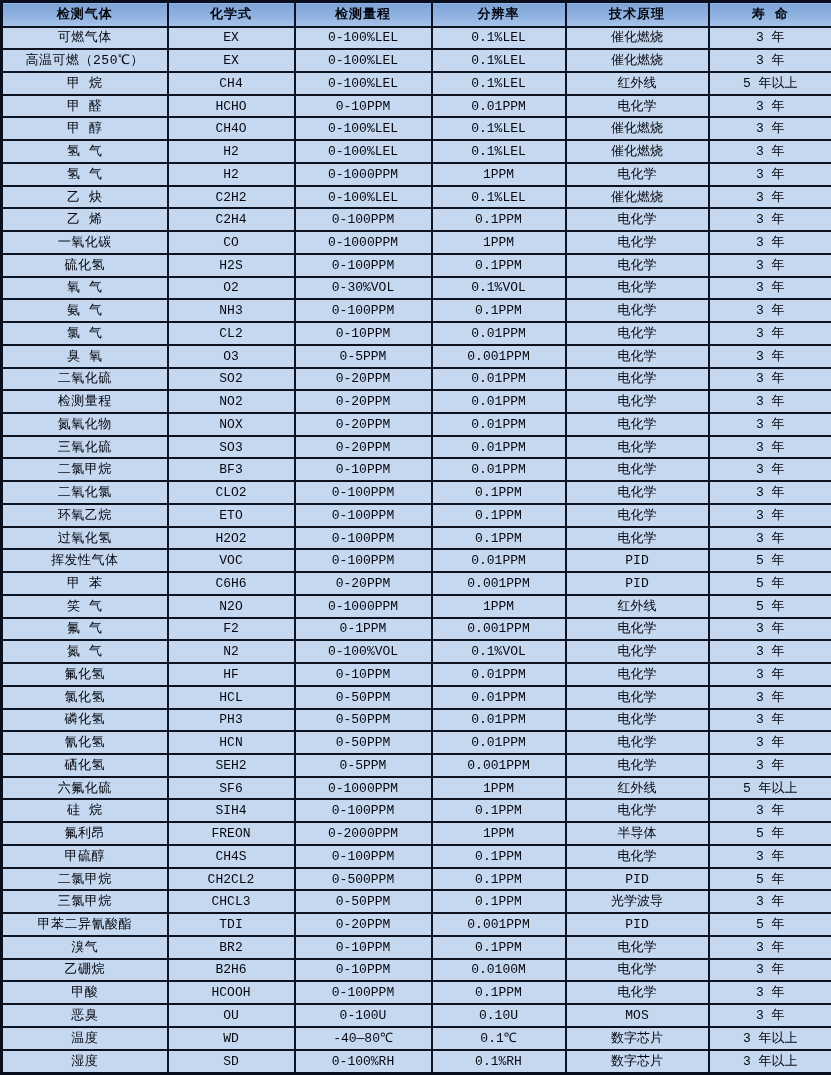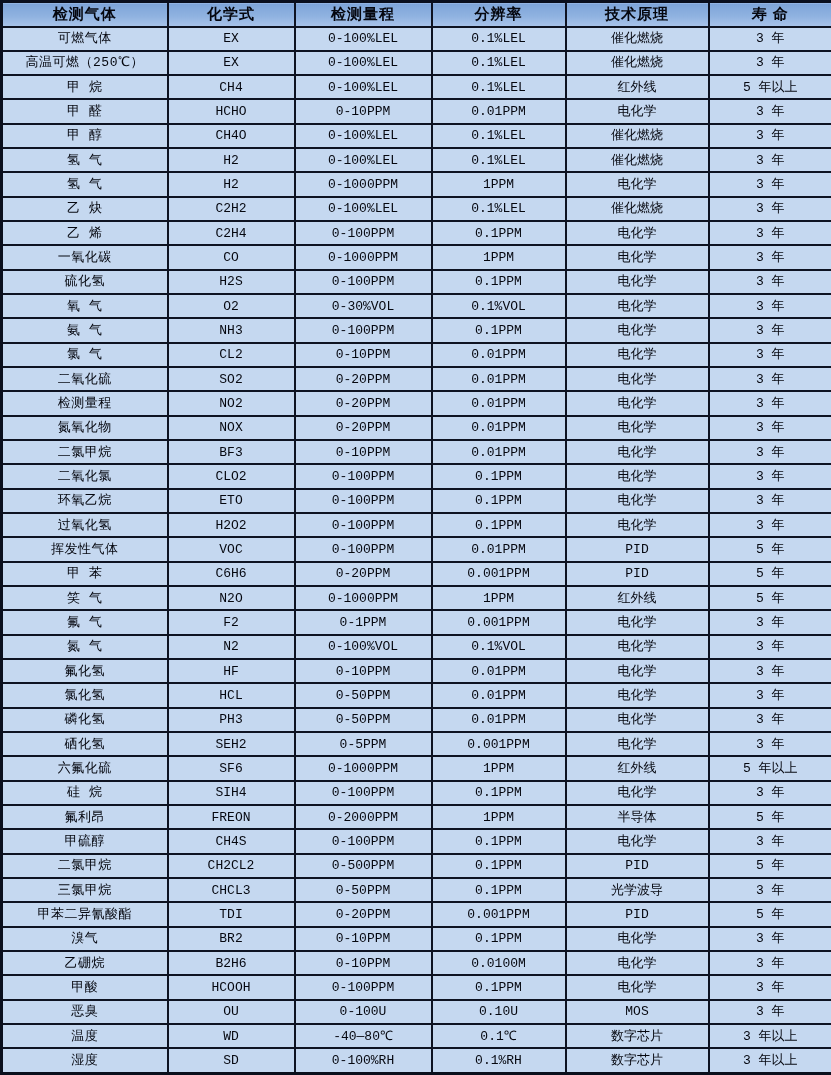--- a/index.html
+++ b/index.html
@@ -26,23 +26,23 @@
     vertical-align: middle;
     padding: 0 2px;
     overflow: hidden;
     white-space: nowrap;
   }
   table.spec-table thead tr {
     height: 25px;
   }
   table.spec-table th {
     background: linear-gradient(180deg, #7da4d8 0%, #8fb2e0 55%, #a8c3ea 100%);
-    font-family: Liberation Sans, sans-serif;
+    font-family: Liberation Mono, monospace;
     font-weight: bold;
-    font-size: 15px;
+    font-size: 13px;
     letter-spacing: 1px;
   }
   table.spec-table td {
     background: #c5d8f0;
     font-size: 13px;
     line-height: 1;
   }
   td.c-gas {
     font-size: 14px;
     letter-spacing: 0.5px;
@@ -178,38 +178,54 @@
       </tr>
       <tr>
         <td class="c-gas">氯 气</td>
         <td class="c-formula">CL2</td>
         <td class="c-range">0-10PPM</td>
         <td class="c-resolution">0.01PPM</td>
         <td class="c-principle">电化学</td>
         <td class="c-lifespan">3 年</td>
       </tr>
       <tr>
+        <td class="c-gas">臭 氧</td>
+        <td class="c-formula">O3</td>
+        <td class="c-range">0-5PPM</td>
+        <td class="c-resolution">0.001PPM</td>
+        <td class="c-principle">电化学</td>
+        <td class="c-lifespan">3 年</td>
+      </tr>
+      <tr>
         <td class="c-gas">二氧化硫</td>
         <td class="c-formula">SO2</td>
         <td class="c-range">0-20PPM</td>
         <td class="c-resolution">0.01PPM</td>
         <td class="c-principle">电化学</td>
         <td class="c-lifespan">3 年</td>
       </tr>
       <tr>
         <td class="c-gas">检测量程</td>
         <td class="c-formula">NO2</td>
         <td class="c-range">0-20PPM</td>
         <td class="c-resolution">0.01PPM</td>
         <td class="c-principle">电化学</td>
         <td class="c-lifespan">3 年</td>
       </tr>
       <tr>
         <td class="c-gas">氮氧化物</td>
         <td class="c-formula">NOX</td>
+        <td class="c-range">0-20PPM</td>
+        <td class="c-resolution">0.01PPM</td>
+        <td class="c-principle">电化学</td>
+        <td class="c-lifespan">3 年</td>
+      </tr>
+      <tr>
+        <td class="c-gas">三氧化硫</td>
+        <td class="c-formula">SO3</td>
         <td class="c-range">0-20PPM</td>
         <td class="c-resolution">0.01PPM</td>
         <td class="c-principle">电化学</td>
         <td class="c-lifespan">3 年</td>
       </tr>
       <tr>
         <td class="c-gas">二氯甲烷</td>
         <td class="c-formula">BF3</td>
         <td class="c-range">0-10PPM</td>
         <td class="c-resolution">0.01PPM</td>
@@ -292,20 +308,28 @@
         <td class="c-gas">氯化氢</td>
         <td class="c-formula">HCL</td>
         <td class="c-range">0-50PPM</td>
         <td class="c-resolution">0.01PPM</td>
         <td class="c-principle">电化学</td>
         <td class="c-lifespan">3 年</td>
       </tr>
       <tr>
         <td class="c-gas">磷化氢</td>
         <td class="c-formula">PH3</td>
+        <td class="c-range">0-50PPM</td>
+        <td class="c-resolution">0.01PPM</td>
+        <td class="c-principle">电化学</td>
+        <td class="c-lifespan">3 年</td>
+      </tr>
+      <tr>
+        <td class="c-gas">氰化氢</td>
+        <td class="c-formula">HCN</td>
         <td class="c-range">0-50PPM</td>
         <td class="c-resolution">0.01PPM</td>
         <td class="c-principle">电化学</td>
         <td class="c-lifespan">3 年</td>
       </tr>
       <tr>
         <td class="c-gas">硒化氢</td>
         <td class="c-formula">SEH2</td>
         <td class="c-range">0-5PPM</td>
         <td class="c-resolution">0.001PPM</td>

